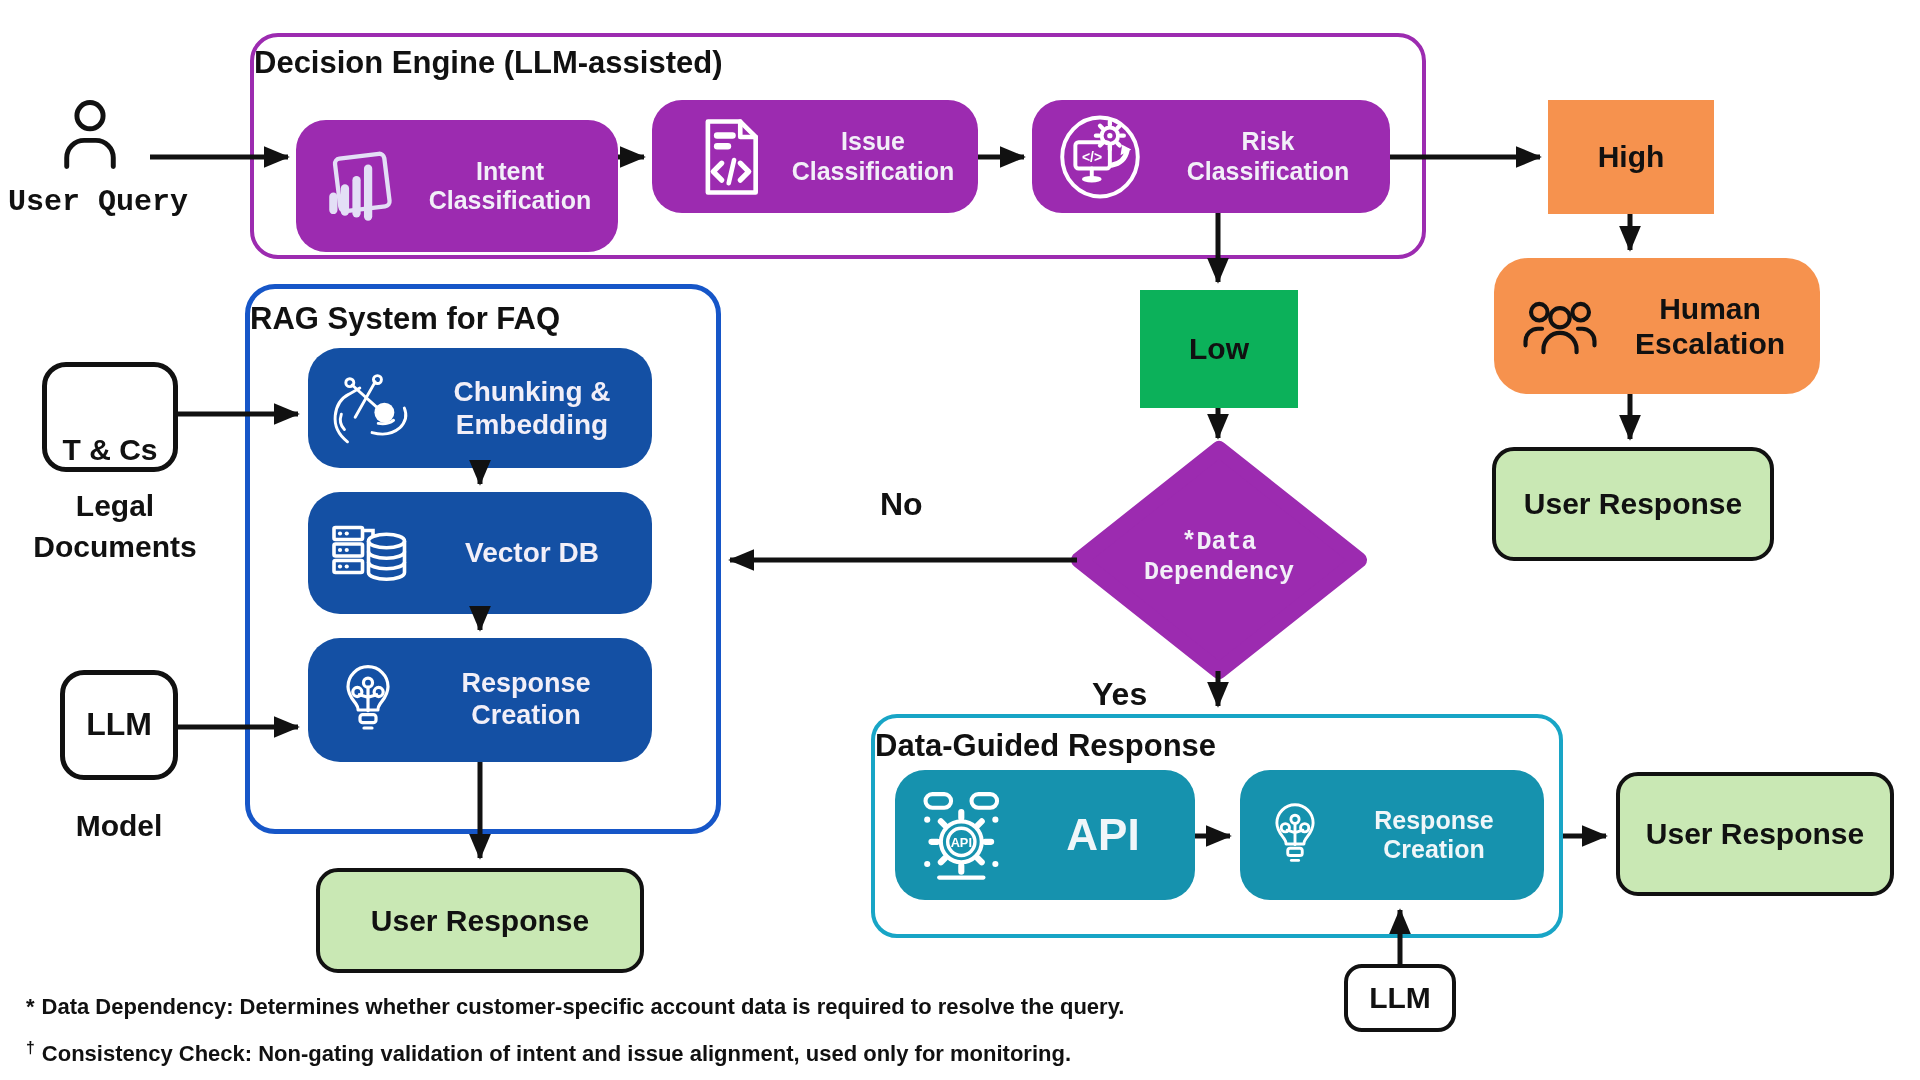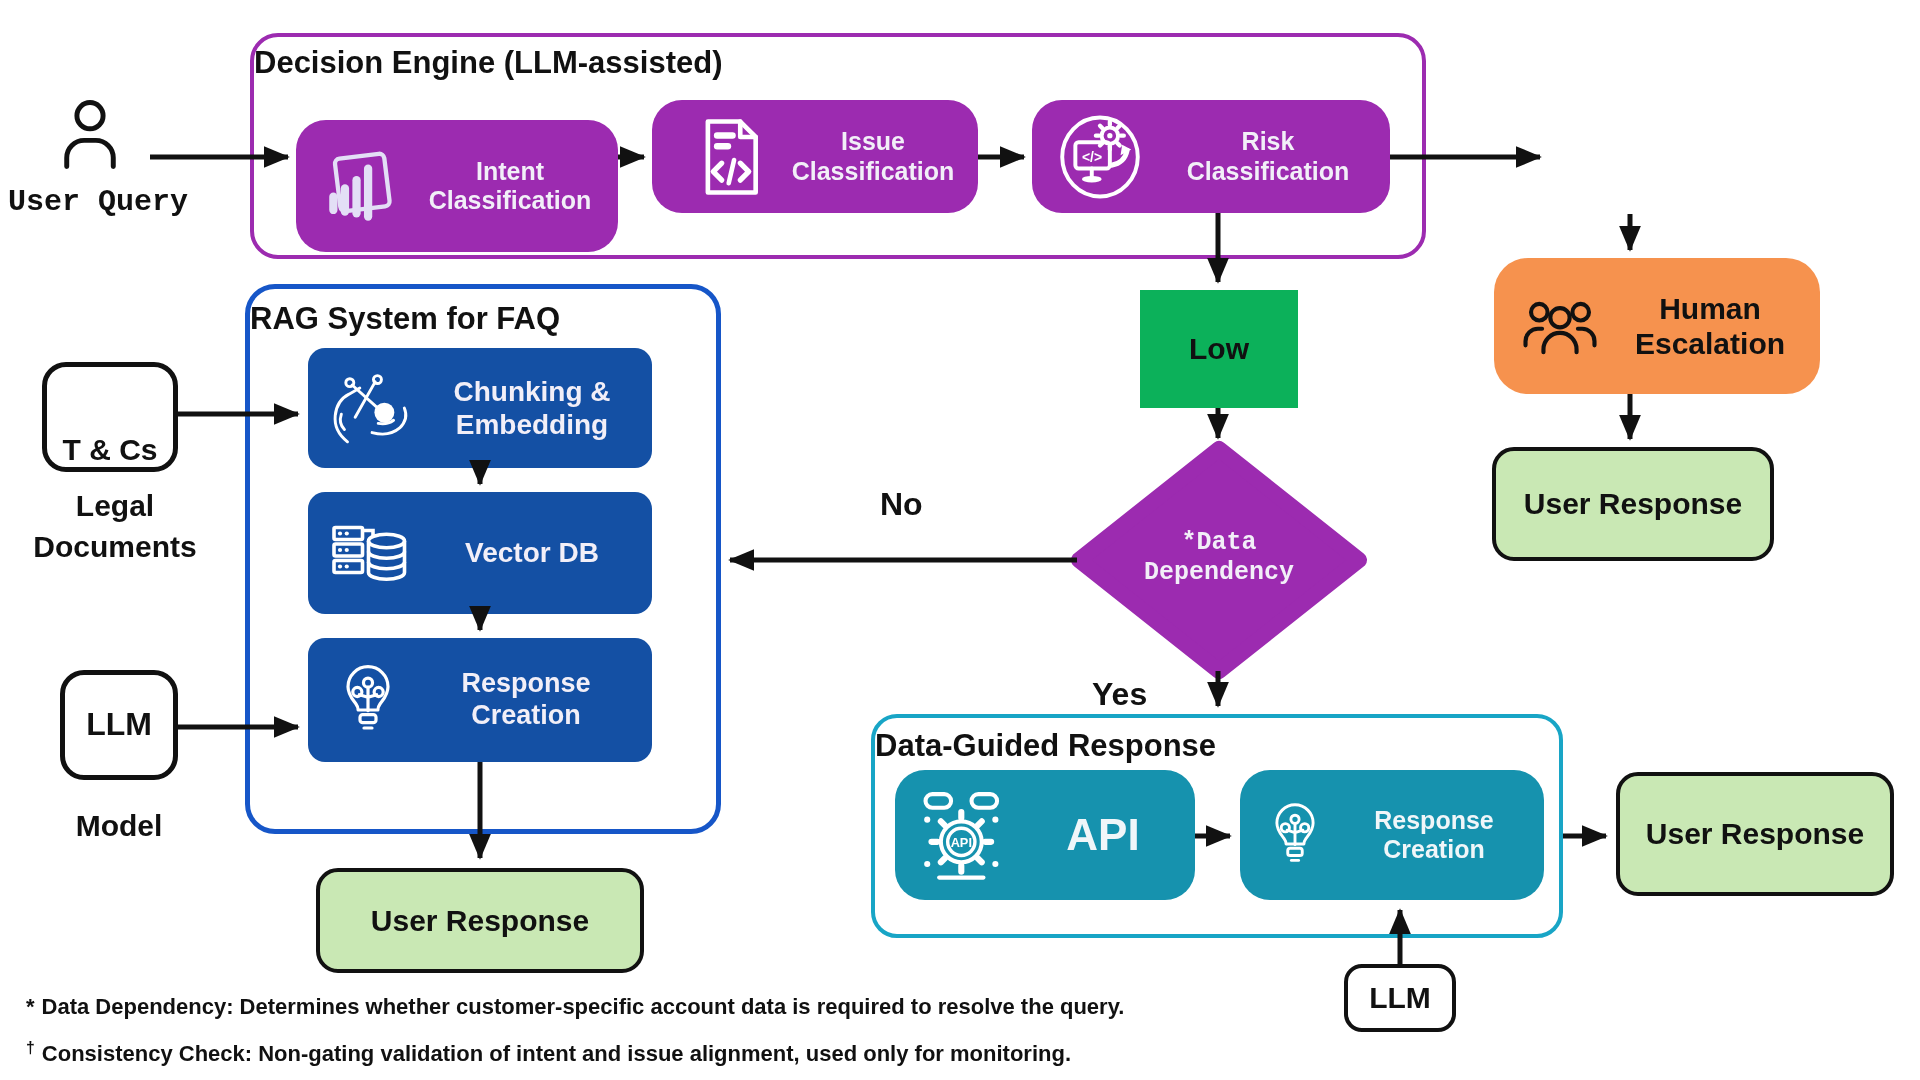--- a/index.html
+++ b/index.html
@@ -8,21 +8,21 @@
     font-family:"Liberation Sans",sans-serif;font-weight:700;color:#111;
     overflow:hidden;
   }
   .abs{position:absolute;box-sizing:border-box;font-family:Liberation Mono, monospace;}
   .node{position:absolute;box-sizing:border-box;display:flex;align-items:center;justify-content:center;}
   .label{white-space:pre-line;text-align:center;line-height:1.18;}
   .container{position:absolute;box-sizing:border-box;background:#fff;}
   .ctitle{position:absolute;left:0;right:0;text-align:left;font-size:31px;color:#111;}
 
   .purple-box{background:var(--purple);color:#F2EFF8;border-radius:30px;}
-  .blue-box{background:var(--dark_blue);color:#F2EFF8;border-radius:17px;}
+  .blue-box{background:var(--dark_blue);color:#F2EFF8;border-radius:32px;}
   .teal-box{background:var(--teal);color:#F0F6F9;border-radius:30px;}
   .orange-sq{background:var(--orange);color:#111;}
   .orange-round{background:var(--orange);color:#111;border-radius:34px;}
   .green-sq{background:var(--green);color:#111;}
   .light-green{background:var(--light_green);color:#111;border:4px solid #111;border-radius:22px;}
   .plain-box{background:#fff;border:5px solid #111;border-radius:24px;color:#111;}
 
   .decision-border{border:4px solid var(--purple);border-radius:28px;}
   .rag-border{border:5px solid var(--blue_border);border-radius:30px;}
   .dgr-border{border:4px solid var(--teal_border);border-radius:26px;}
@@ -116,20 +116,23 @@
         <path d="M35 33 q8 -1.5 9.5 -9" stroke-width="3"></path>
         <path d="M41.5 20.5 l5.5 3 l-6.5 3.5 z" fill="var(--icon_white)" stroke="none"></path>
       </svg>
     </span>
     <span class="txt">
         <span class="label node-label-md">Risk
 Classification</span>
       </span>
   </div>
 
+  <div class="node orange-sq node-label-lg" style="left:1548px;top:100px;width:166px;height:114px;">
+    <span class="label">High</span>
+  </div>
 
   <div class="node orange-round flexnode" style="left:1470px;top:258px;width:326px;height:136px;margin-left:24px;">
     <span class="icon" style="margin-left:26px;">
       <svg width="80" height="58" viewBox="0 0 58 42" fill="none" stroke="#111" stroke-width="3" stroke-linecap="round">
         <circle cx="14" cy="11" r="6"></circle>
         <circle cx="44" cy="11" r="6"></circle>
         <circle cx="29" cy="15" r="7"></circle>
         <path d="M4 35 v-3 a9 9 0 0 1 9 -9 h3"></path>
         <path d="M54 35 v-3 a9 9 0 0 0 -9 -9 h-3"></path>
         <path d="M17 40 v-2 a12 12 0 0 1 24 0 v2"></path>

